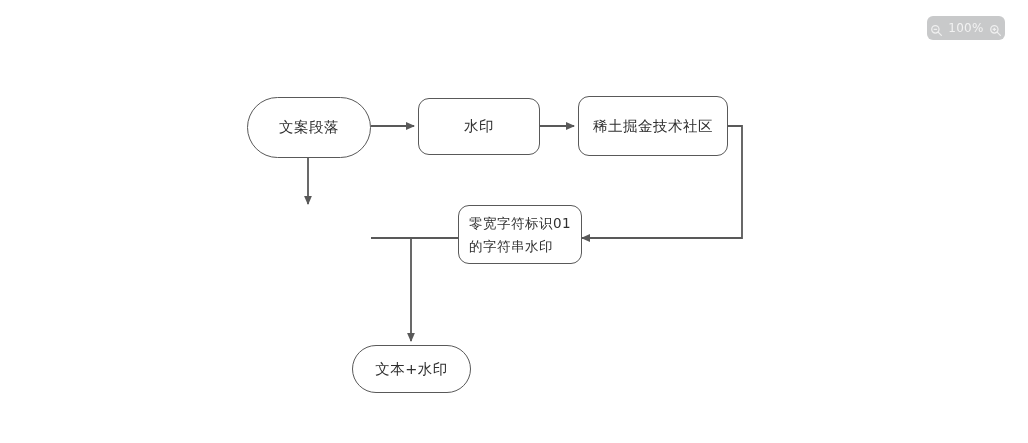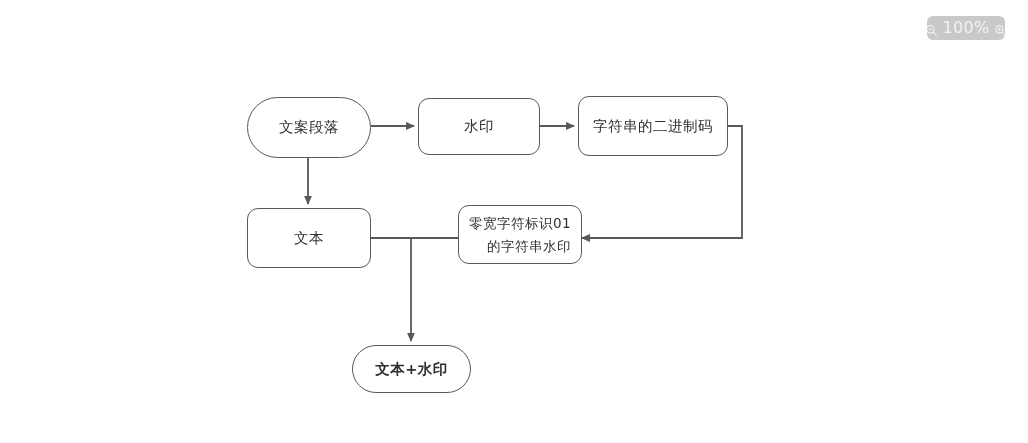--- a/index.html
+++ b/index.html
@@ -34,21 +34,21 @@
     background: #c8c9ca;
     border-radius: 6px;
     display: flex;
     align-items: center;
     justify-content: center;
     gap: 5px;
     box-sizing: border-box;
     user-select: none;
   }
   .zoom-pill .zlabel {
-    font-size: 16px;
+    font-size: 12px;
     color: #f2f2f2;
     letter-spacing: 0.3px;
     line-height: 1;
   }
   .zoom-pill .zicon {
     width: 13px;
     height: 13px;
     display: block;
     opacity: 0.95;
   }
@@ -67,36 +67,36 @@
 
   
   .node {
     position: absolute;
     box-sizing: border-box;
     background: #ffffff;
     border: 1.4px solid #595959;
     display: flex;
     align-items: center;
     justify-content: center;
-    text-align: right;
+    text-align: left;
     font-size: 14.5px;
     color: #2f2f2f;
     line-height: 1.55;
     letter-spacing: 0.5px;
   }
   .node.rect { border-radius: 11px; }
   .node.stadium { border-radius: 999px; }
 
   #node-copy-paragraph { left: 247px; top: 97px;  width: 124px; height: 61px; }
   #node-watermark      { left: 418px; top: 98px;  width: 122px; height: 57px; }
   #node-binary-code    { left: 578px; top: 96px;  width: 150px; height: 60px; }
   #node-text           { left: 247px; top: 208px; width: 124px; height: 60px; }
   #node-zw-watermark   { left: 458px; top: 205px; width: 124px; height: 59px;
                          font-size: 13.5px; line-height: 1.65; }
-  #node-text-plus-wm   { left: 352px; top: 345px; width: 119px; height: 48px; font-weight: bold; }
+  #node-text-plus-wm   { left: 352px; top: 345px; width: 119px; height: 48px; }
 
   .node-label { display: block; white-space: pre-line; }
 </style>
 </head>
 <body>
 
 <div id="canvas">
 
   <svg width="1028" height="443" style="position:absolute;left:0;top:0;">
     <defs>
@@ -120,26 +120,23 @@
 
   <div class="node stadium" id="node-copy-paragraph">
     <span class="node-label">文案段落</span>
   </div>
 
   <div class="node rect" id="node-watermark">
     <span class="node-label">水印</span>
   </div>
 
   <div class="node rect" id="node-binary-code">
-    <span class="node-label">字符串的二进制码</span>
+    <span class="node-label">稀土掘金技术社区</span>
   </div>
 
-  <div class="node rect" id="node-text">
-    <span class="node-label">文本</span>
-  </div>
 
   <div class="node rect" id="node-zw-watermark">
     <span class="node-label">零宽字符标识01
 的字符串水印</span>
   </div>
 
   <div class="node stadium" id="node-text-plus-wm">
     <span class="node-label">文本+水印</span>
   </div>
 

